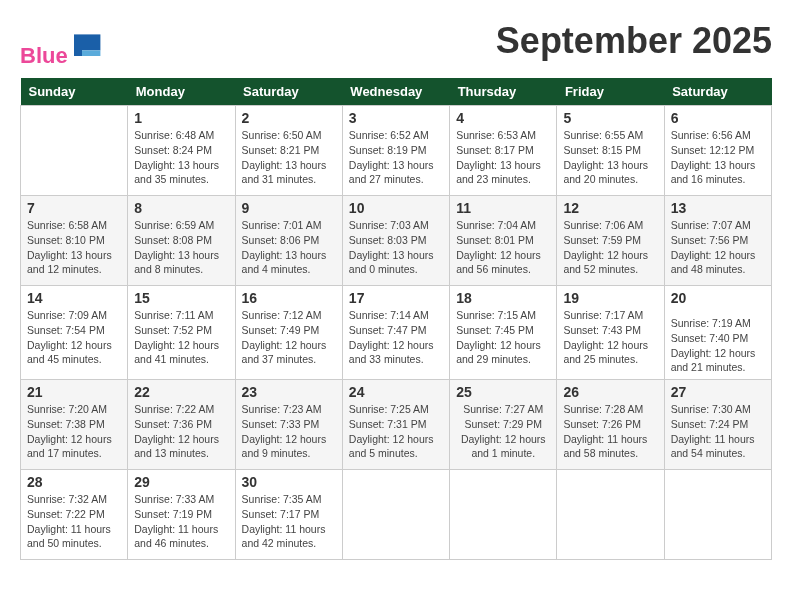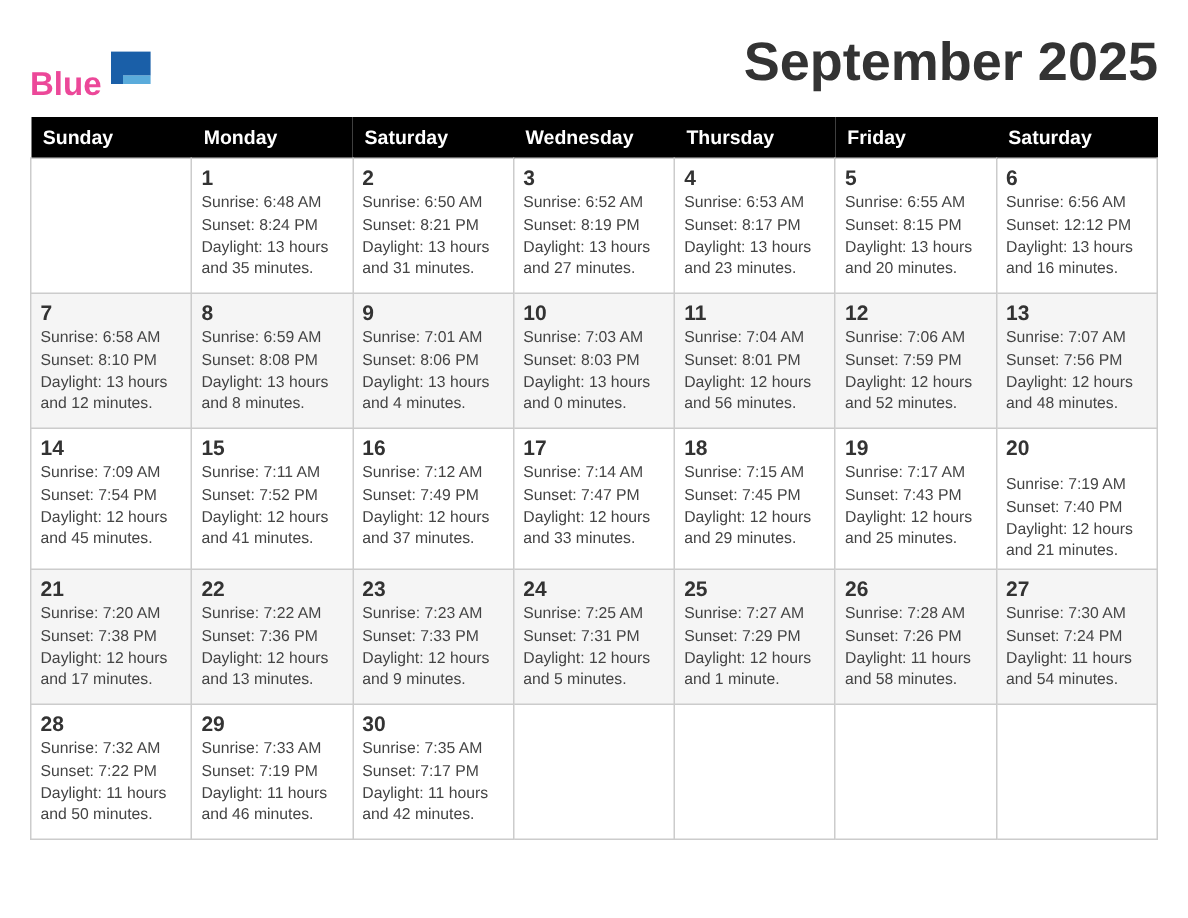--- a/index.html
+++ b/index.html
@@ -45,21 +45,21 @@
     .subtitle {
       font-size: 16px;
       color: #555;
     }
     table {
       width: 100%;
       border-collapse: collapse;
       font-size: 11px;
     }
     th {
-      background-color: #000000;
+      background-color: #14532d;
       color: #fff;
       text-align: left;
       padding: 6px 8px;
       font-size: 13px;
       font-weight: bold;
     }
     td {
       border: 1px solid #ccc;
       vertical-align: top;
       padding: 4px 6px;
@@ -296,21 +296,21 @@
         </td>
         <td>
           <span class="day-number">24</span>
           <div class="day-info" style="white-space: pre-line;">Sunrise: 7:25 AM
 Sunset: 7:31 PM
 Daylight: 12 hours
 and 5 minutes.</div>
         </td>
         <td>
           <span class="day-number">25</span>
-          <div class="day-info" style="white-space: pre-line;">Sunrise: 7:27 AM
+          <div class="day-info" style="white-space: pre-line; text-align: center;">Sunrise: 7:27 AM
 Sunset: 7:29 PM
 Daylight: 12 hours
 and 1 minute.</div>
         </td>
         <td>
           <span class="day-number">26</span>
           <div class="day-info" style="white-space: pre-line;">Sunrise: 7:28 AM
 Sunset: 7:26 PM
 Daylight: 11 hours
 and 58 minutes.</div>

